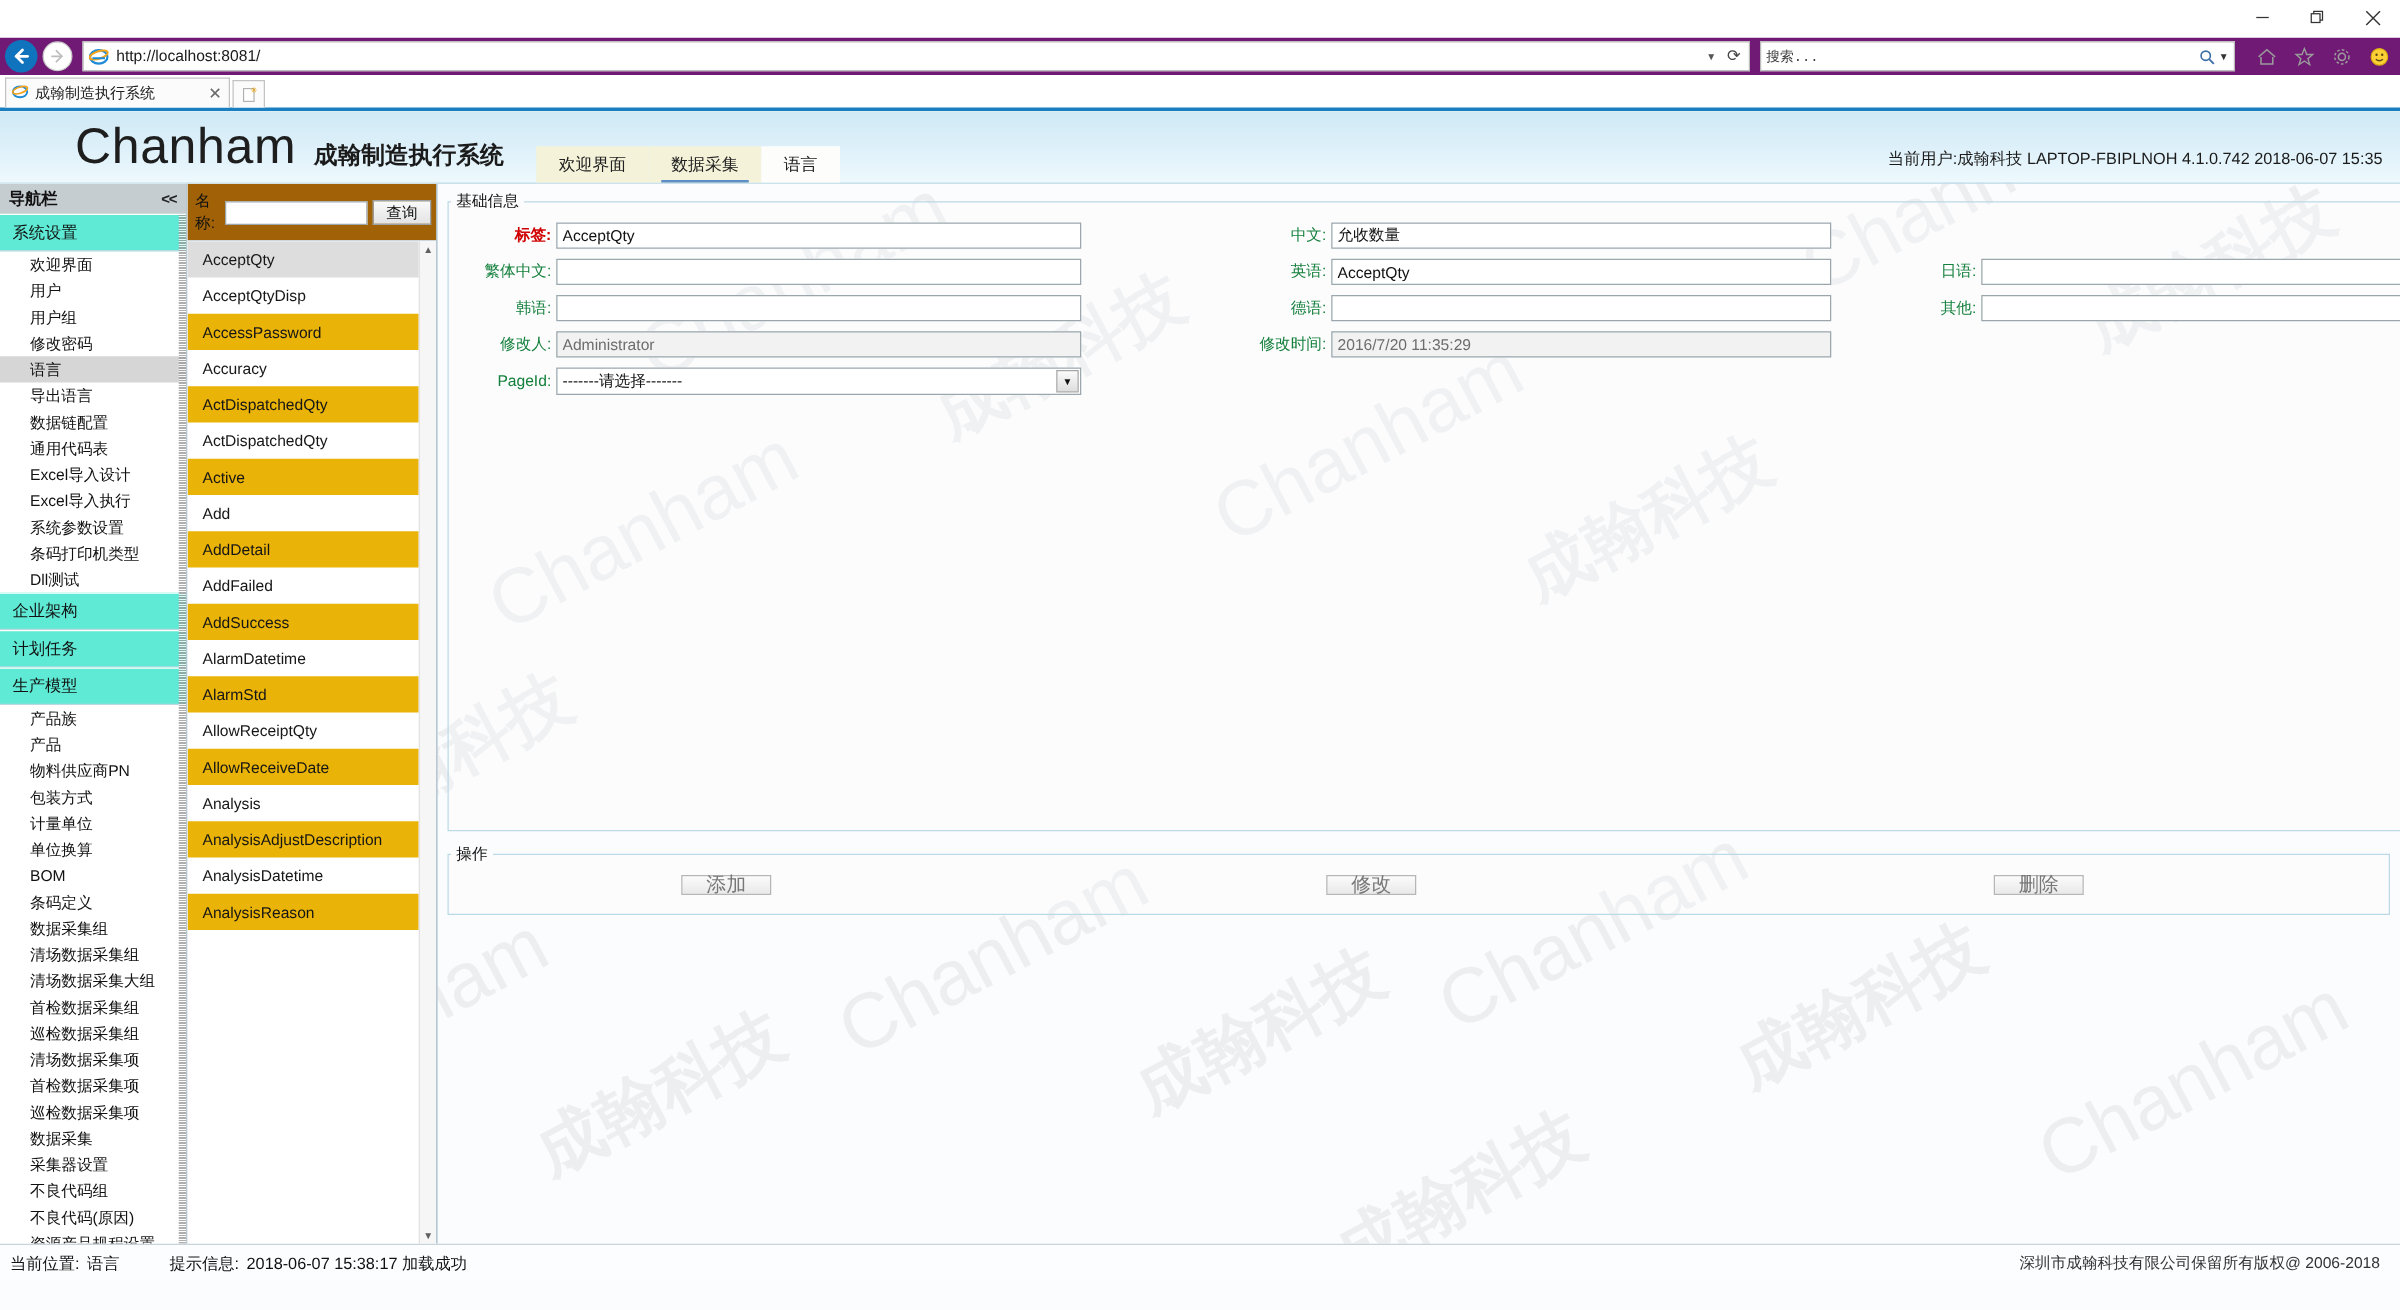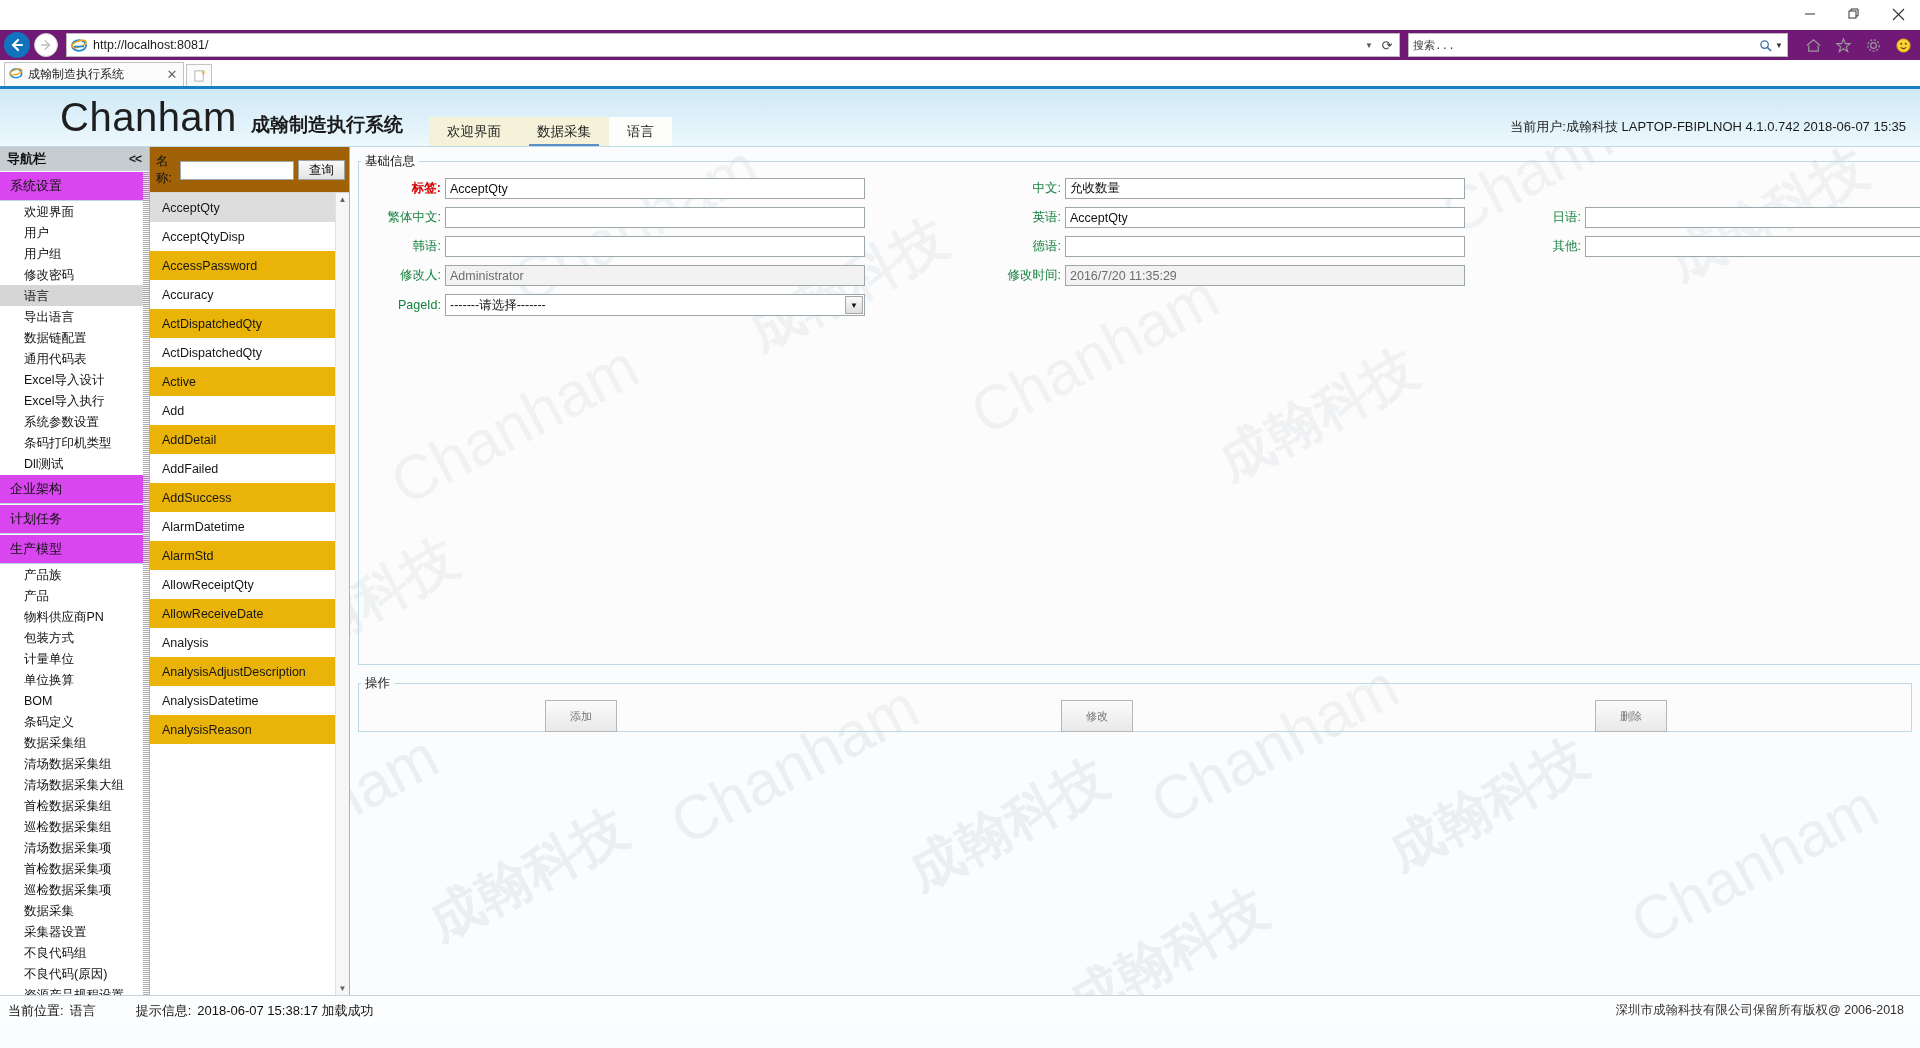--- a/index.html
+++ b/index.html
@@ -119,21 +119,21 @@
     width:150px; flex:0 0 150px; background:#ffffff; border-right:1px solid #9fb6c3;
     display:flex; flex-direction:column; overflow:hidden;
   }
   .leftnav-head {
     height:24px; background:#c5cdd1; display:flex; align-items:center; justify-content:space-between;
     padding:0 8px 0 7px; font-size:13px; color:#111; font-weight:bold; flex:0 0 auto;
   }
   .leftnav-collapse { font-size:12px; color:#222; font-weight:bold; letter-spacing:-1px;}
   .leftnav-scroll { flex:1 1 auto; overflow:hidden; position:relative; }
   .nav-group {
-    background:#d946ef; font-size:13px; color:#111; padding:5px 0 5px 10px;
+    background:#5eead4; font-size:13px; color:#111; padding:5px 0 5px 10px;
     border-top:1px solid #ffffff; border-bottom:1px solid #b9d8e2;
   }
   .nav-item {
     font-size:12.5px; color:#111; padding:3.5px 0 3.5px 24px; line-height:14px; white-space:nowrap;
   }
   .nav-item.active { background:#d6d6d6; }
   .nav-scrollbar {
     position:absolute; right:0; top:0; width:6px; bottom:0;
     background: repeating-linear-gradient(to bottom,#fff 0 1px,#9a9a9a 1px 2px);
     opacity:.8;
@@ -205,21 +205,21 @@
   }
   .f-select .sel-caret {
     position:absolute; right:1px; top:1px; bottom:1px; width:18px;
     background:linear-gradient(to bottom,#fafafa,#dedede); border:1px solid #a6a6a6;
     display:flex; align-items:center; justify-content:center; font-size:8px; color:#111;
   }
   .spacer-cell {}
 
   .ops-row { display:flex; align-items:center; padding-top:8px; }
   .op-btn {
-    width:72px; height:32px; font-size:11px; color:#777;
+    width:72px; height:16px; font-size:16px; color:#777;
     border:1px solid #b6b6b6; background:linear-gradient(to bottom,#fbfbfb,#e9e9e9);
     display:flex;align-items:center;justify-content:center;
   }
 
   
   .app-status {
     position:relative; z-index:2; height:30px; border-top:1px solid #c8d4da;
     display:flex; align-items:center; font-size:13px; color:#111; background:#fcfdfe;
   }
   .st-pos { padding-left:8px; white-space:nowrap; }

